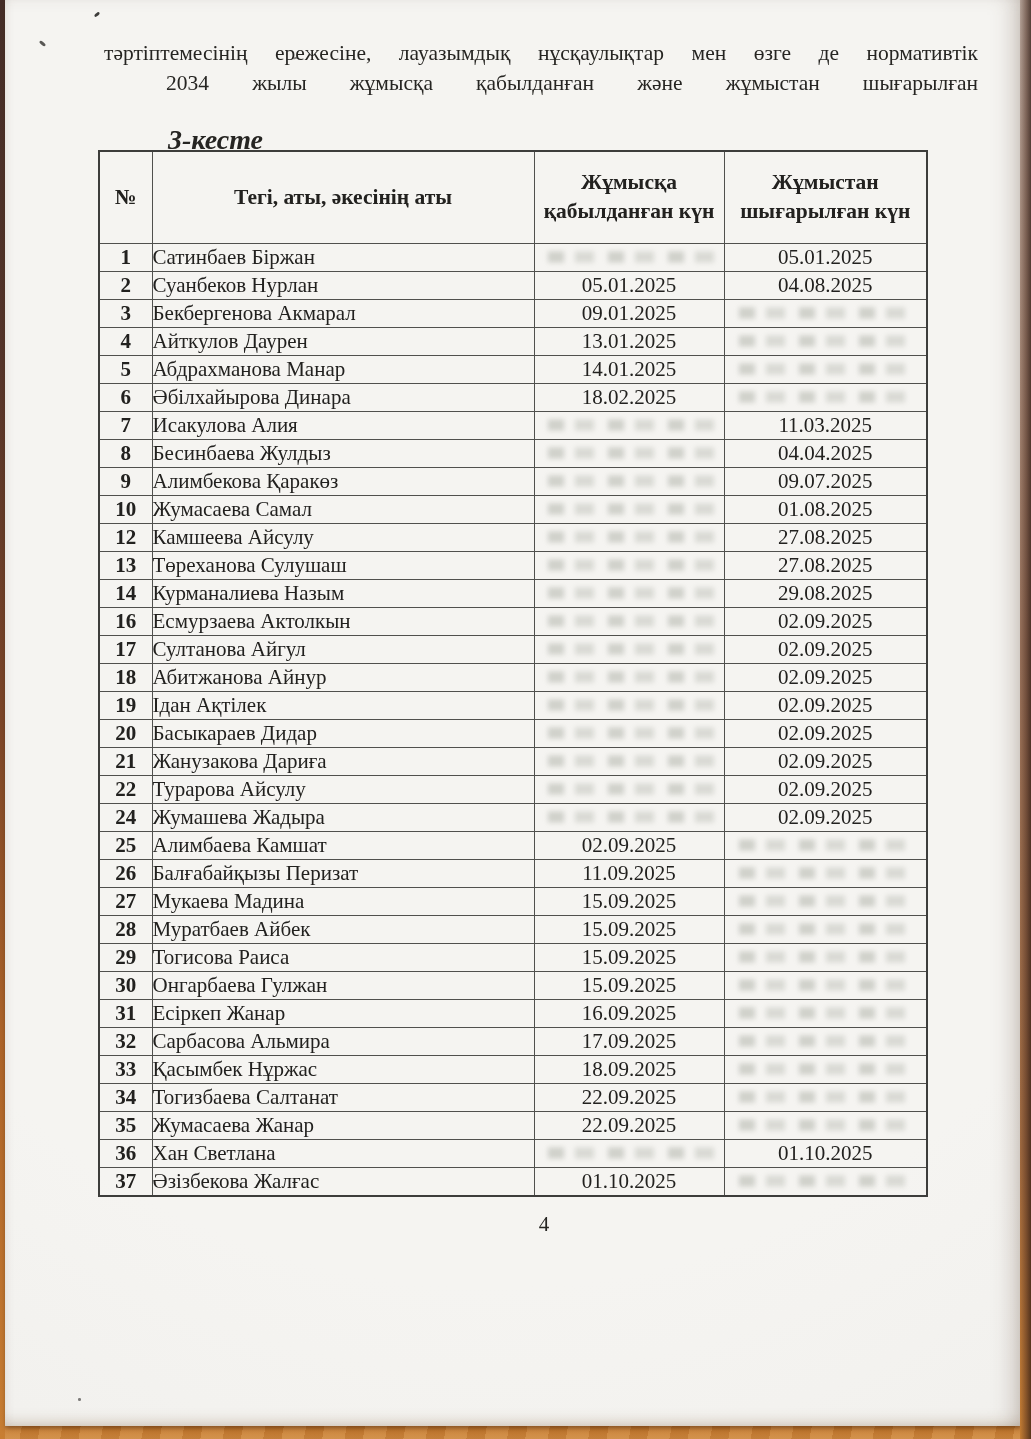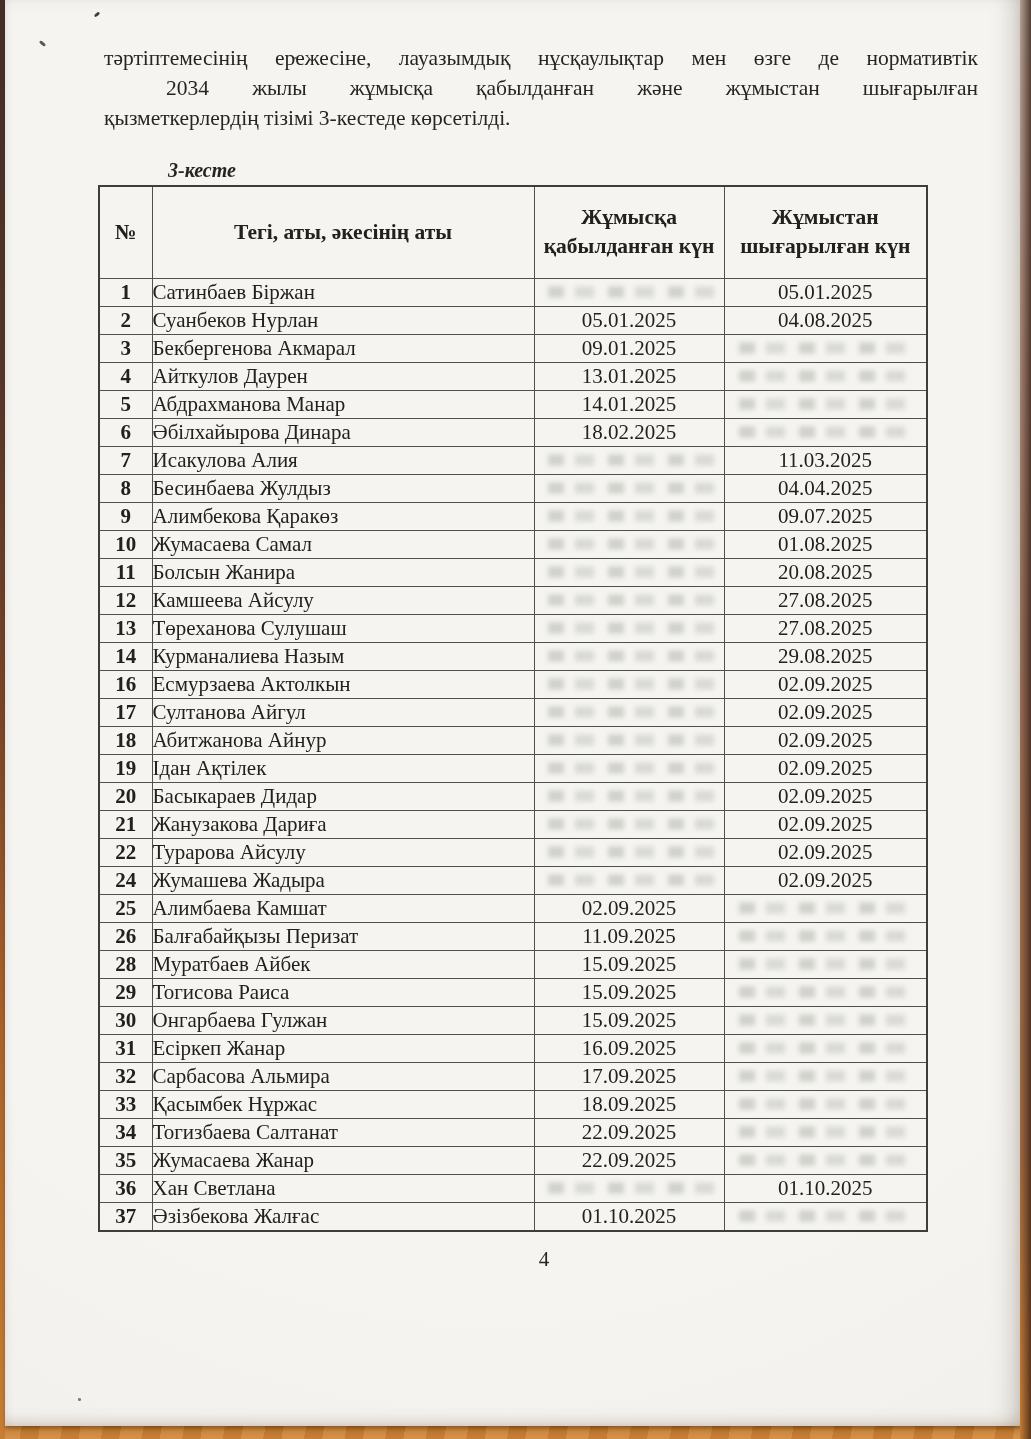--- a/index.html
+++ b/index.html
@@ -28,31 +28,31 @@
   .paper {
     position: absolute; left: 5px; top: 0; width: 1015px; height: 1426px;
     background: radial-gradient(130% 95% at 48% 38%, #f5f4f1 55%, #efeeeb 92%, #eae9e5 100%);
     box-shadow:
       inset -18px 0 26px -16px rgba(95,70,55,.38),
       inset 6px 0 14px -10px rgba(80,60,50,.20),
       inset 0 -12px 16px -11px rgba(130,85,40,.30),
       1px 2px 5px rgba(60,30,10,.45);
     color: #262522;
   }
-  .content { position: absolute; left: 0; top: 0; width: 100%; padding-top: 43px; }
+  .content { position: absolute; left: 0; top: 12px; width: 100%; padding-top: 26px; }
 
   .text-block { margin-left: 99px; width: 874px; font-size: 21.5px; line-height: 30px; }
   .para { margin: 0; }
   .jline { display: block; text-align: justify; text-align-last: justify; }
   .lline { display: block; text-align: left; }
   .ind   { text-indent: 62px; }
 
   .caption {
     margin: 26px 0 2px 163px; height: 24px;
-    font-size: 20px; font-weight: bold; font-style: italic;
+    font-size: 28px; font-weight: bold; font-style: italic;
   }
 
   table.emp {
     margin-left: 93px; width: 828px;
     border-collapse: collapse; table-layout: fixed;
     border: 2px solid #3d3d3b;
     font-size: 21px; color: #22211f;
   }
   table.emp th, table.emp td { border: 1px solid #50504d; box-sizing: border-box; }
   col.w-no    { width: 53px;  }
@@ -101,21 +101,20 @@
     <span class="speck s4"></span>
 
     <div class="content">
 
       <div class="text-block">
         <p class="para">
           <span class="jline">тәртіптемесінің ережесіне, лауазымдық нұсқаулықтар мен өзге де нормативтік</span>
         </p>
         <p class="para">
           <span class="jline ind">2034 жылы жұмысқа қабылданған және жұмыстан шығарылған</span>
-          <span class="lline">қызметкерлердің тізімі 3-кестеде көрсетілді.</span>
         </p>
       </div>
 
       <div class="caption">3-кесте</div>
 
       <table class="emp">
         <colgroup>
           <col class="w-no">
             <col class="w-name">
             <col class="w-hired">
@@ -184,26 +183,20 @@
               <td class="c-hired ghost"></td>
               <td class="c-fired">09.07.2025</td>
             </tr>
             <tr>
               <td class="c-no">10</td>
               <td class="c-name">Жумасаева Самал</td>
               <td class="c-hired ghost"></td>
               <td class="c-fired">01.08.2025</td>
             </tr>
             <tr>
-              <td class="c-no">11</td>
-              <td class="c-name">Болсын Жанира</td>
-              <td class="c-hired ghost"></td>
-              <td class="c-fired">20.08.2025</td>
-            </tr>
-            <tr>
               <td class="c-no">12</td>
               <td class="c-name">Камшеева Айсулу</td>
               <td class="c-hired ghost"></td>
               <td class="c-fired">27.08.2025</td>
             </tr>
             <tr>
               <td class="c-no">13</td>
               <td class="c-name">Төреханова Сулушаш</td>
               <td class="c-hired ghost"></td>
               <td class="c-fired">27.08.2025</td>
@@ -268,20 +261,26 @@
               <td class="c-hired">02.09.2025</td>
               <td class="c-fired ghost"></td>
             </tr>
             <tr>
               <td class="c-no">26</td>
               <td class="c-name">Балғабайқызы Перизат</td>
               <td class="c-hired">11.09.2025</td>
               <td class="c-fired ghost"></td>
             </tr>
             <tr>
+              <td class="c-no">27</td>
+              <td class="c-name">Мукаева Мадина</td>
+              <td class="c-hired">15.09.2025</td>
+              <td class="c-fired ghost"></td>
+            </tr>
+            <tr>
               <td class="c-no">28</td>
               <td class="c-name">Муратбаев Айбек</td>
               <td class="c-hired">15.09.2025</td>
               <td class="c-fired ghost"></td>
             </tr>
             <tr>
               <td class="c-no">29</td>
               <td class="c-name">Тогисова Раиса</td>
               <td class="c-hired">15.09.2025</td>
               <td class="c-fired ghost"></td>

